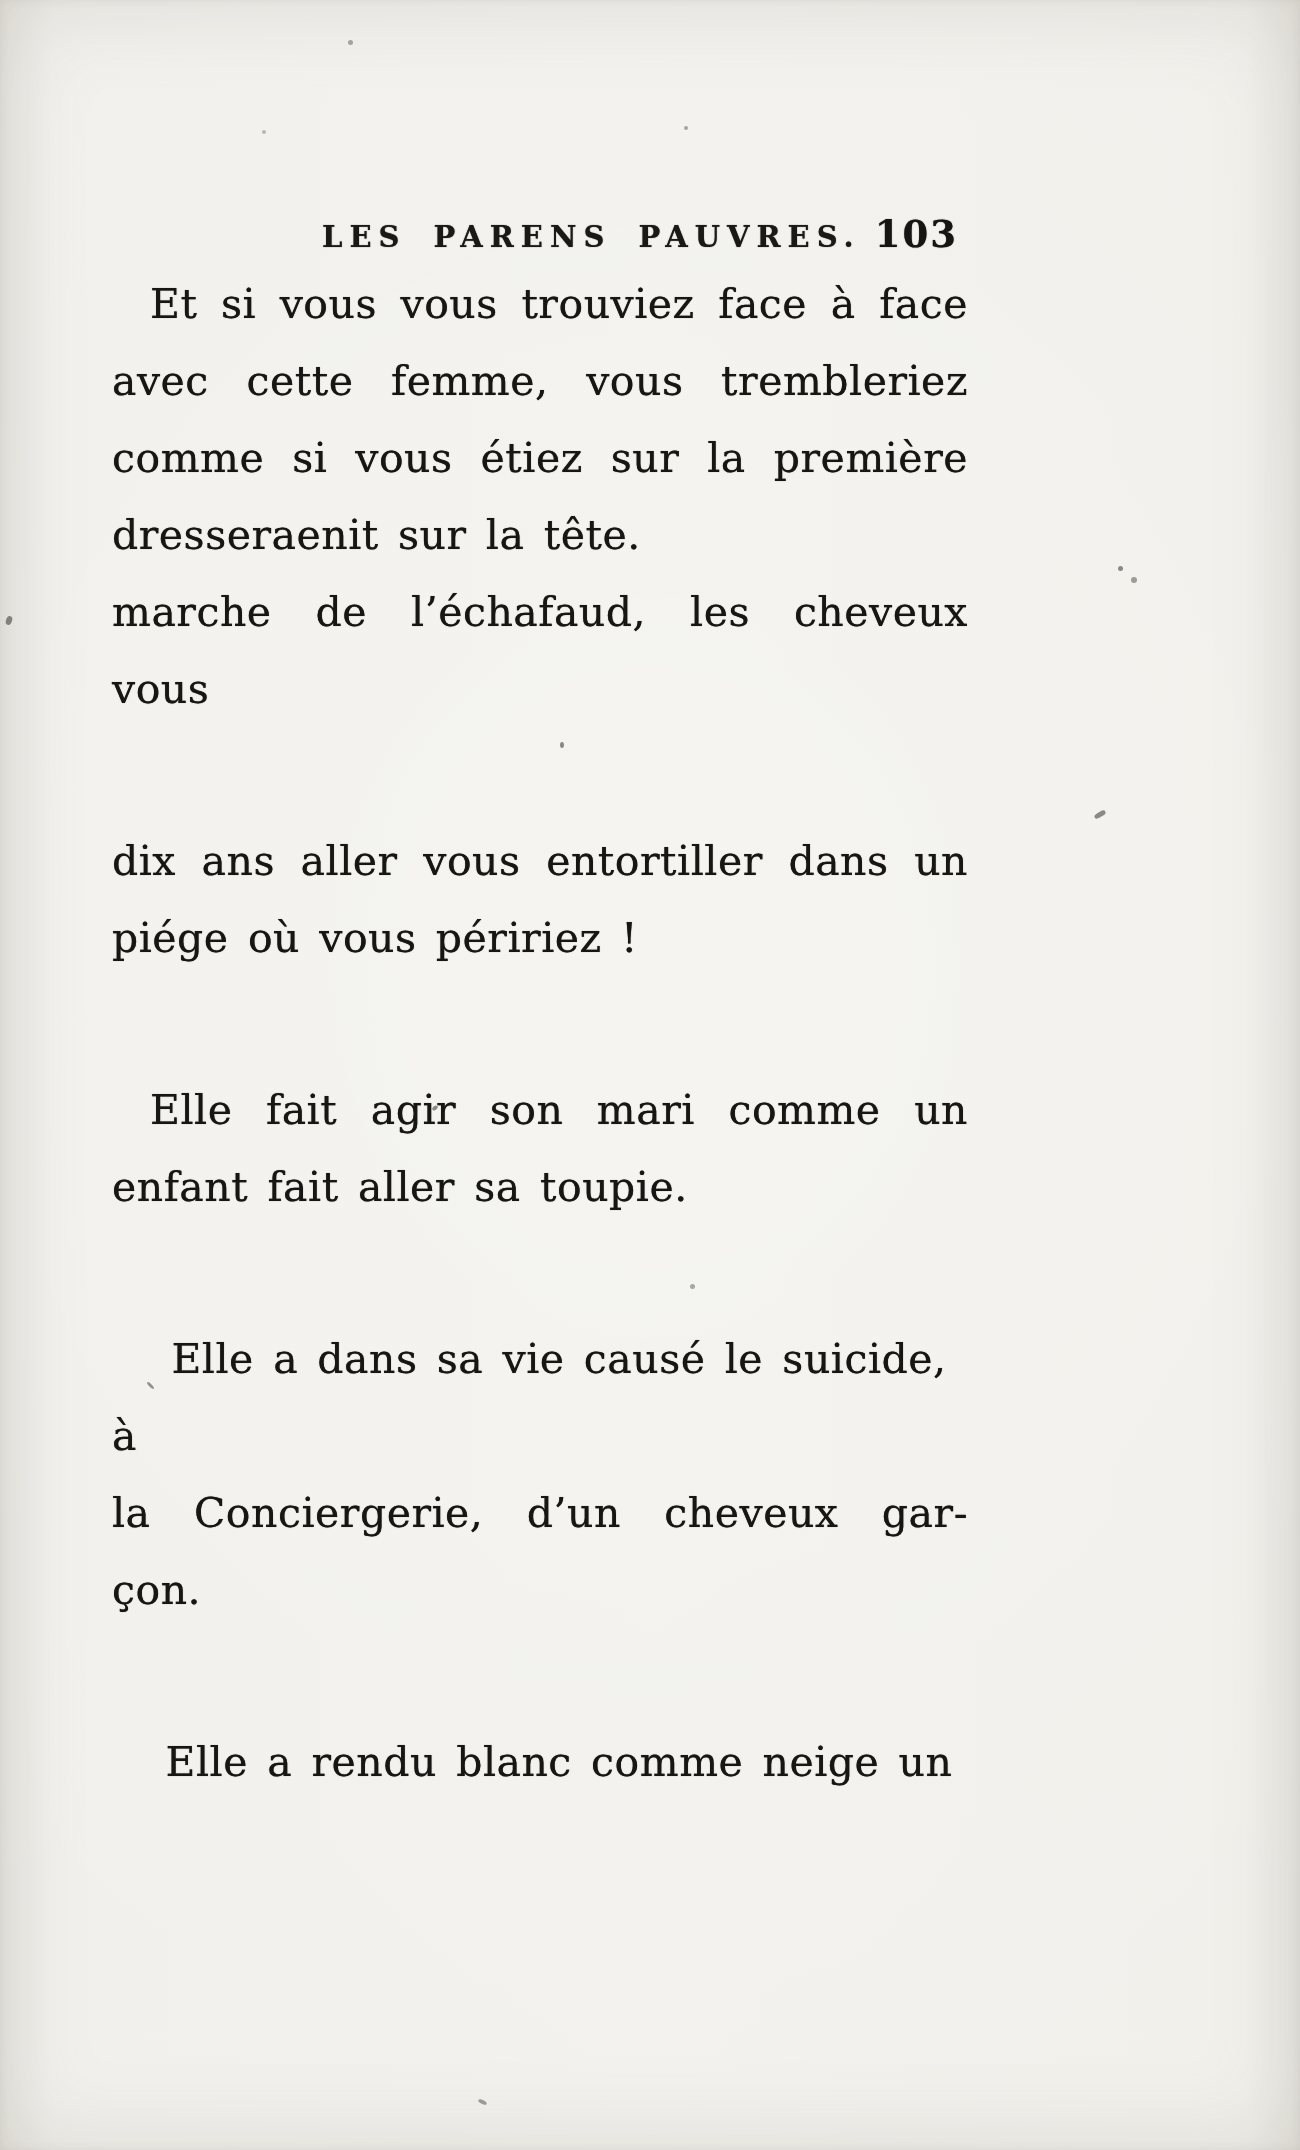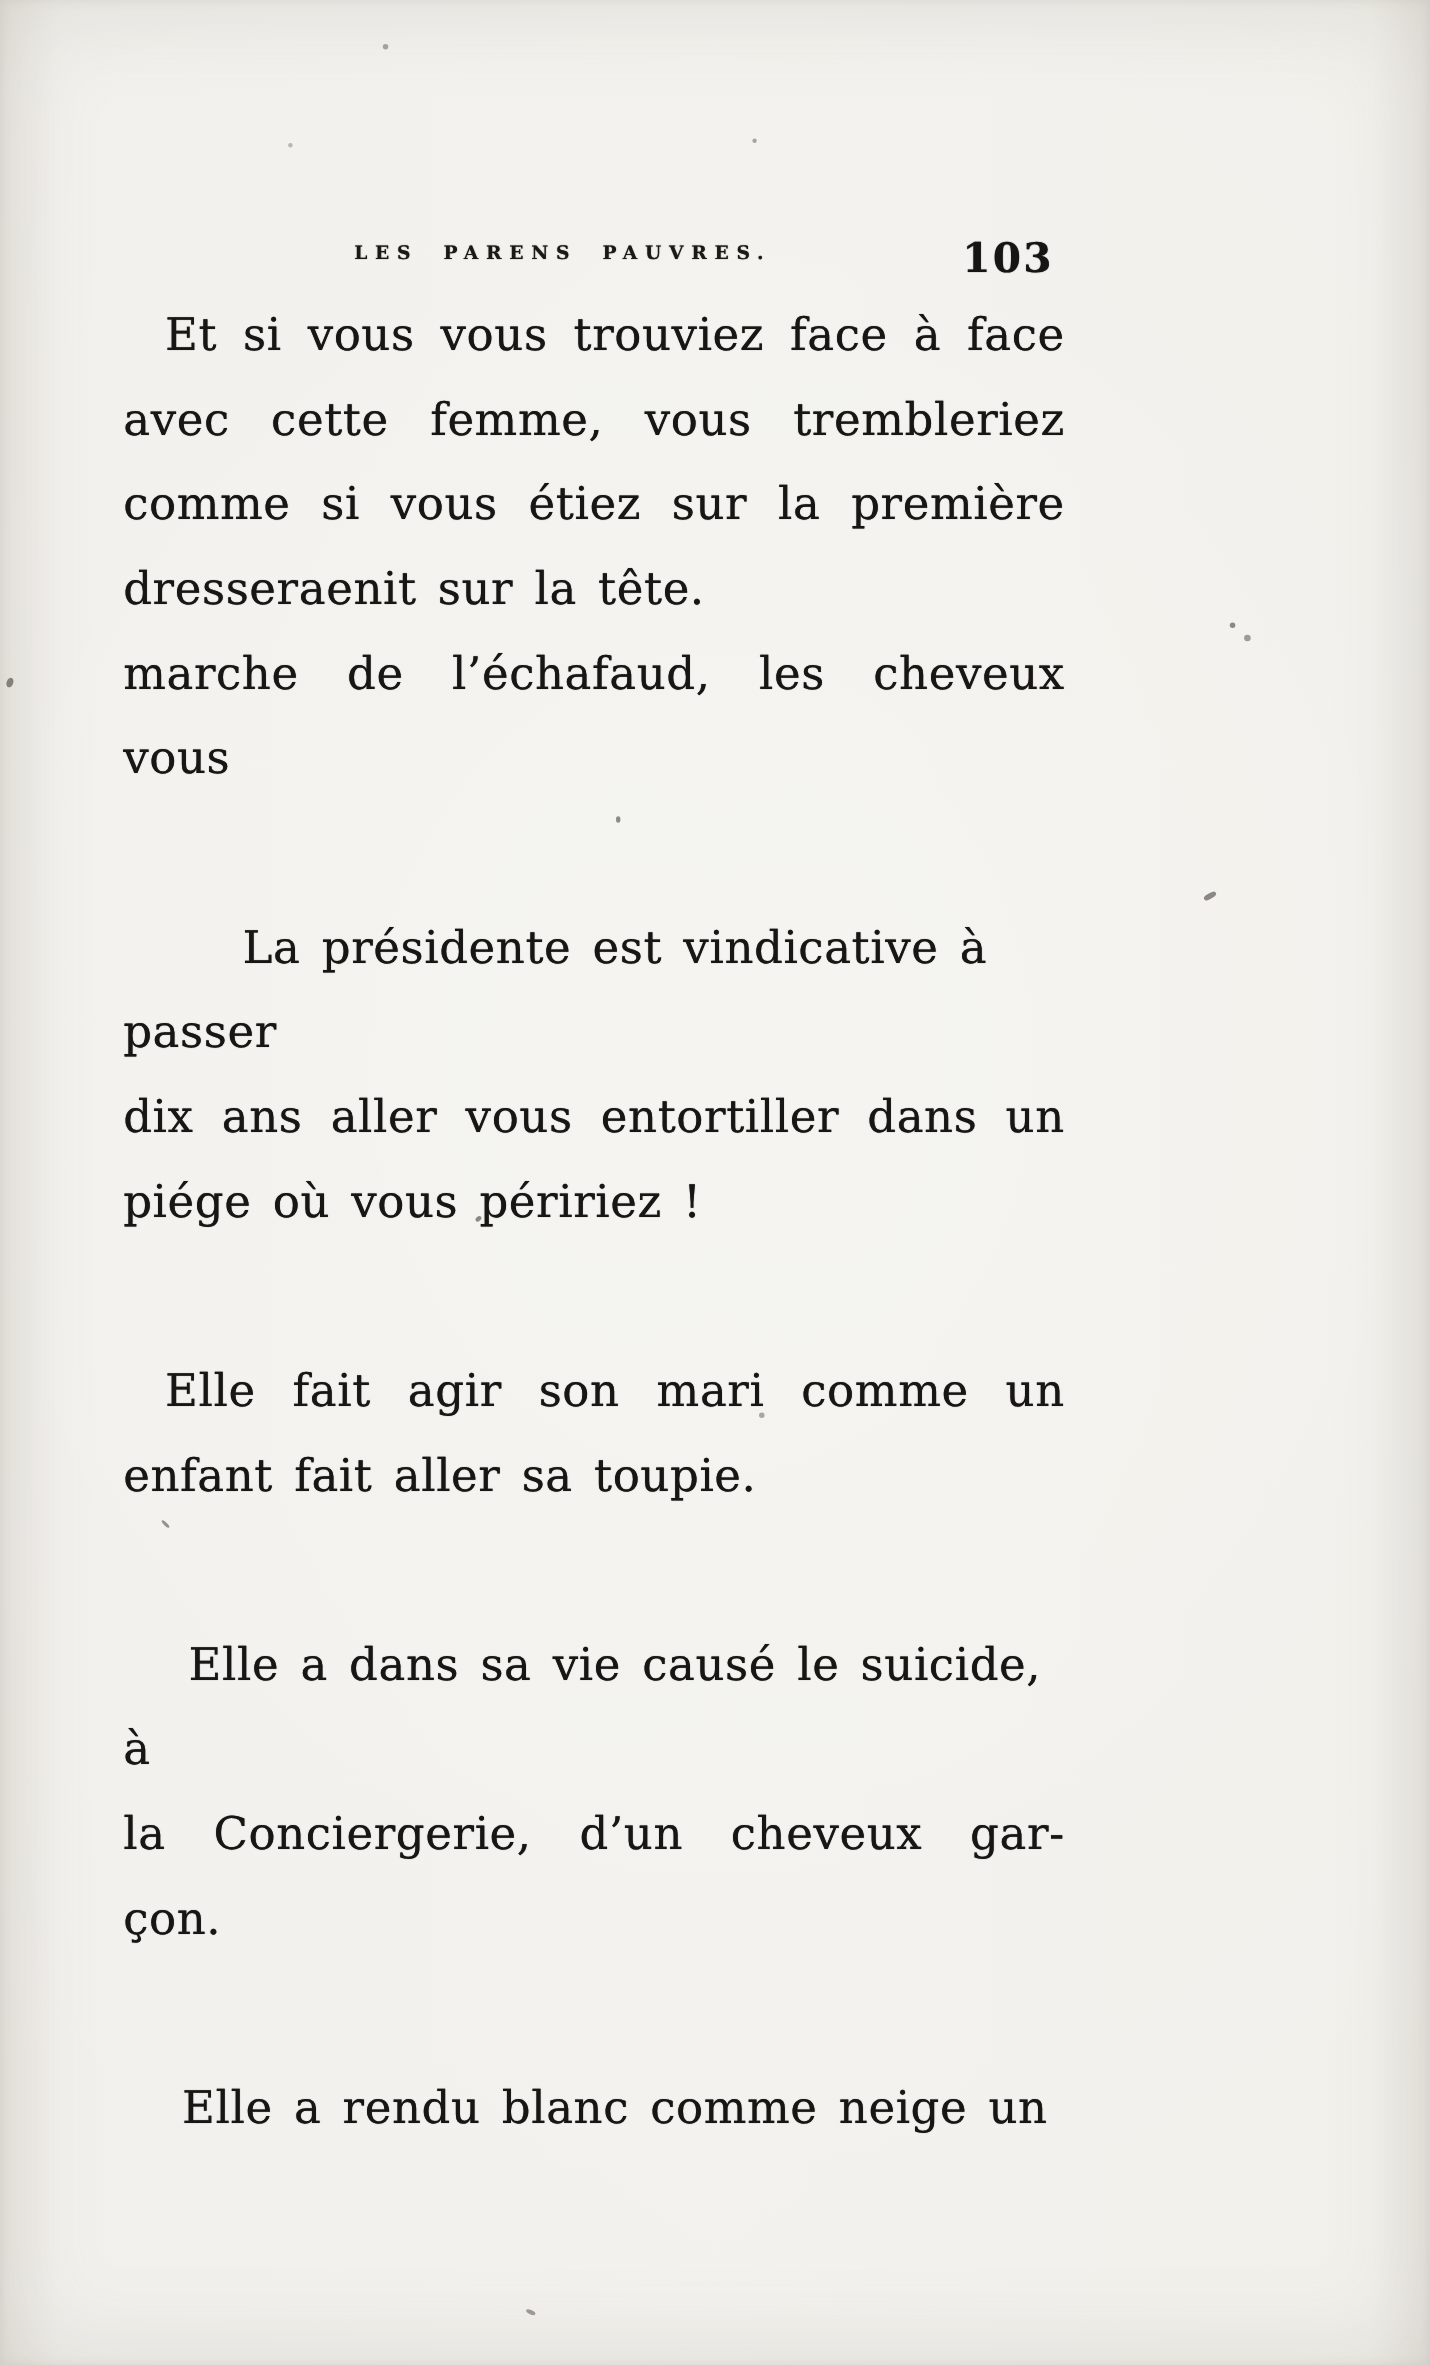--- a/index.html
+++ b/index.html
@@ -28,21 +28,21 @@
     position: absolute;
     top: 212px;
     left: 0;
     width: 1300px;
     height: 50px;
   }
   .running-title {
     position: absolute;
     left: 322px;
     top: 8px;
-    font-size: 17px;
+    font-size: 29px;
     font-weight: bold;
     letter-spacing: 7px;
     word-spacing: 10px;
     color: #1b1916;
     text-shadow: 0 0 1px rgba(25, 22, 18, 0.8);
     white-space: nowrap;
   }
   .page-number {
     position: absolute;
     right: 342px;
@@ -115,21 +115,20 @@
 
   <div class="text-block" id="text-block">
       <div class="paragraph">
         <div class="line indent just">Et si vous vous trouviez face à face</div>
         <div class="line just">avec cette femme, vous trembleriez</div>
         <div class="line just">comme si vous étiez sur la première</div>
         <div class="line last">dresseraenit sur la tête.</div>
         <div class="line just">marche de l’échafaud, les cheveux vous</div>
       </div>
       <div class="paragraph">
-        <div class="line indent just">La présidente est vindicative à passer</div>
         <div class="line just">dix ans aller vous entortiller dans un</div>
         <div class="line last">piége où vous péririez !</div>
       </div>
       <div class="paragraph">
         <div class="line indent just">Elle fait agir son mari comme un</div>
         <div class="line last">enfant fait aller sa toupie.</div>
       </div>
       <div class="paragraph">
         <div class="line indent just">Elle a dans sa vie causé le suicide, à</div>
         <div class="line just">la Conciergerie, d’un cheveux gar-</div>

